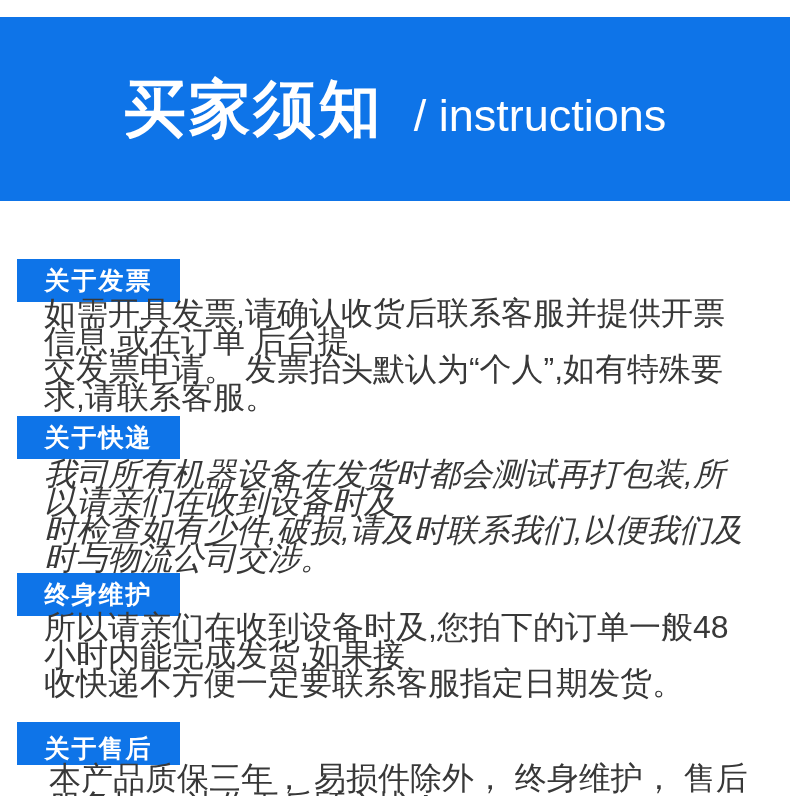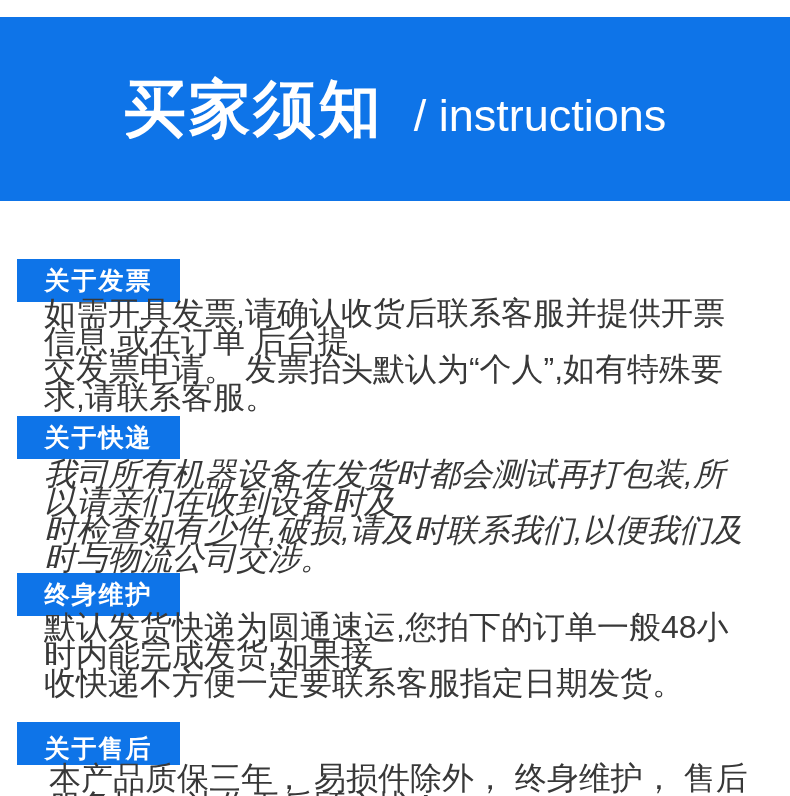--- a/index.html
+++ b/index.html
@@ -102,21 +102,21 @@
     <span>关于快递</span>
   </div>
   <p class="body-text body-2">我司所有机器设备在发货时都会测试再打包装,所以请亲们在收到设备时及
 时检查如有少件,破损,请及时联系我们,以便我们及时与物流公司交涉。</p>
 </section>
 
 <section>
   <div class="tag tag-3">
     <span>终身维护</span>
   </div>
-  <p class="body-text body-3">默认发货快递为圆通速运,您拍下的订单一般48小时内能完成发货,如果接
+  <p class="body-text body-3">所以请亲们在收到设备时及,您拍下的订单一般48小时内能完成发货,如果接
 收快递不方便一定要联系客服指定日期发货。</p>
 </section>
 
 <section>
   <div class="tag tag-4">
     <span>关于售后</span>
   </div>
   <p class="body-text body-4">本产品质保三年， 易损件除外， 终身维护， 售后服务快， 让你无后顾之忧！</p>
 </section>
 

